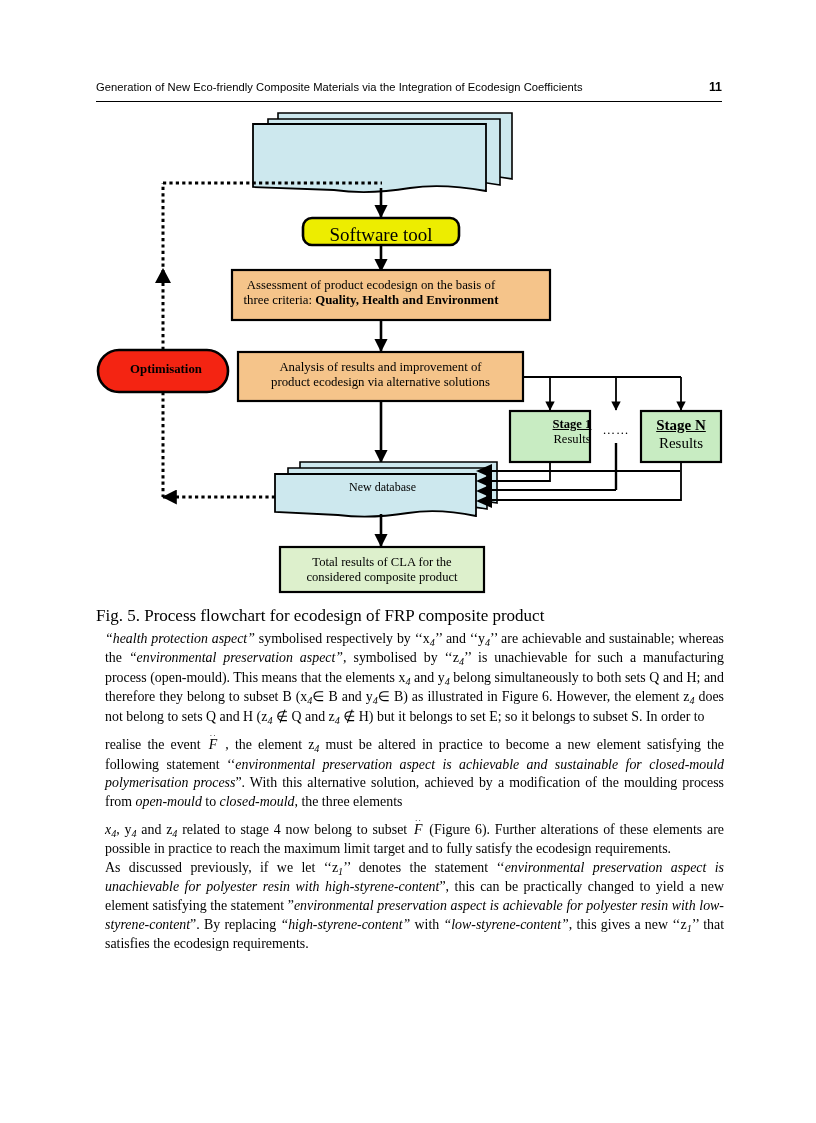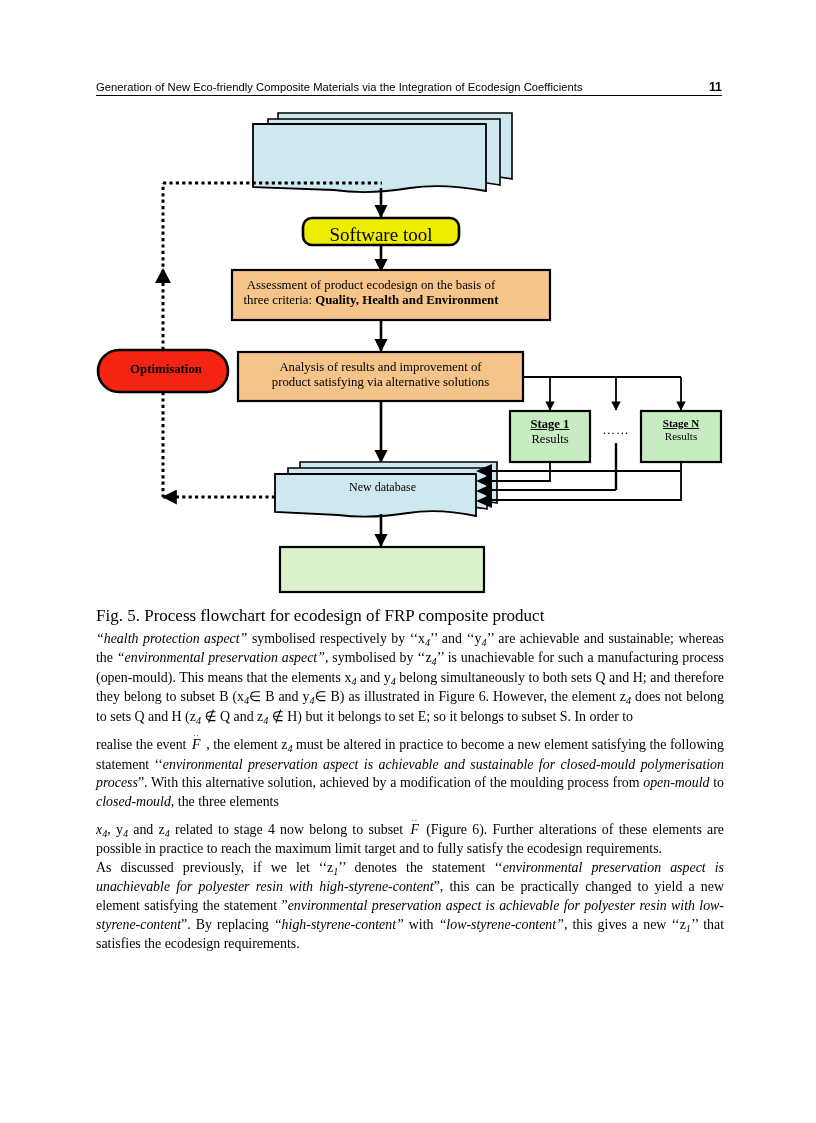--- a/index.html
+++ b/index.html
@@ -16,21 +16,21 @@
     overflow: hidden;
   }
 
   
   #page-header {
     position: absolute;
     left: 96px;
     top: 80px;
     width: 626px;
     border-bottom: 1.4px solid #000;
-    padding-bottom: 1px;
+    padding-bottom: 7px;
     display: flex;
     align-items: baseline;
     justify-content: space-between;
   }
   #page-header .head-title {
     font-family: "Liberation Sans", sans-serif;
     font-size: 11.2px;
     letter-spacing: 0.05px;
   }
   #page-header .head-page {
@@ -70,21 +70,21 @@
   #body-text {
     position: absolute;
     left: 96px;
     top: 630px;
     width: 628px;
     font-size: 13.9px;
     line-height: 1.345;
     text-align: justify;
     font-family: "Liberation Serif", serif;
   }
-  #body-text p { margin: 0 0 0 0; }
+  #body-text p { margin: 0 0 0 9px; }
   #body-text p.spaced { margin-top: 9px; }
   .it { font-style: italic; }
   .sub { font-size: 0.73em; vertical-align: -0.28em; }
   .mathvar { font-style: italic; }
   .fdd {
     display: inline-block;
     position: relative;
     font-style: italic;
     padding: 0 2px;
   }
@@ -186,41 +186,45 @@
     <span>Assessment of product ecodesign on the basis of</span><br>
     <span>three criteria: </span><b>Quality, Health and Environment</b>
   </div>
 
   <div class="fx-text" style="left:98px; top:257px; width:136px; font-size:12.8px; font-weight:bold;">
     <span>Optimisation</span>
   </div>
 
   <div class="fx-text" style="left:238px; top:255px; width:285px; font-size:12.8px;">
     <span>Analysis of results and improvement of</span><br>
-    <span>product satisfying via alternative solutions</span>
-  </div>
-
-  <div class="fx-text" style="left:510px; top:312px; width:80px; font-size:12.6px;">
+    <span>product ecodesign via alternative solutions</span>
+  </div>
+
+  <div class="fx-text" style="left:510px; top:312px; width:80px; font-size:12.6px;padding-left:22px;">
     <b style="text-decoration:underline;">Stage 1</b><br>
     <span>Results</span>
   </div>
 
   <div class="fx-text" style="left:591px; top:318px; width:50px; font-size:12.6px; letter-spacing:1px;">
     <span>……</span>
   </div>
 
-  <div class="fx-text" style="left:641px; top:312px; width:80px; font-size:11px;">
+  <div class="fx-text" style="left:641px; top:312px; width:80px; font-size:15px;">
     <b style="text-decoration:underline;">Stage N</b><br>
     <span>Results</span>
   </div>
 
   <div class="fx-text" style="left:278px; top:375px; width:209px; font-size:12px;">
     <span>New database</span>
   </div>
 
+  <div class="fx-text" style="left:280px; top:450px; width:204px; font-size:12.6px;">
+    <span>Total results of CLA for the</span><br>
+    <span>considered composite product</span>
+  </div>
 </div>
 
 <div id="caption">
   <span>Fig. 5. Process flowchart for ecodesign of FRP composite product</span>
 </div>
 
 <div id="body-text">
 
   <p><span class="it">“health protection aspect”</span><span> symbolised respectively by ‘‘x</span><span class="sub mathvar">4</span><span>’’ and ‘‘y</span><span class="sub mathvar">4</span><span>’’ are achievable and sustainable; whereas the </span><span class="it">“environmental preservation aspect”</span><span>, symbolised by ‘‘z</span><span class="sub mathvar">4</span><span>’’ is unachievable for such a manufacturing process (open-mould). This means that the elements x</span><span class="sub mathvar">4</span><span> and y</span><span class="sub mathvar">4</span><span> belong simultaneously to both sets Q and H; and therefore they belong to subset B (x</span><span class="sub mathvar">4</span><span>∈ B and y</span><span class="sub mathvar">4</span><span>∈ B) as illustrated in Figure 6. However, the element z</span><span class="sub mathvar">4</span><span> does not belong to sets Q and H (z</span><span class="sub mathvar">4</span><span> ∉ Q and z</span><span class="sub mathvar">4</span><span> ∉ H) but it belongs to set E; so it belongs to subset S. In order to</span></p>
 

